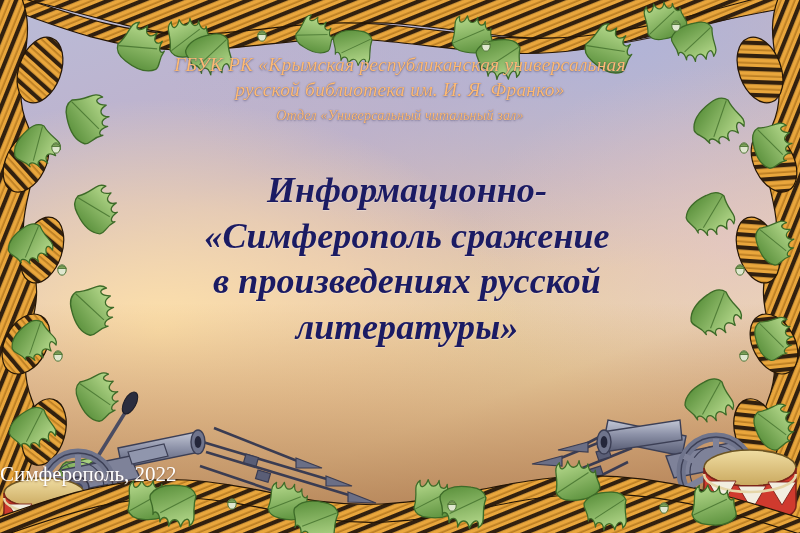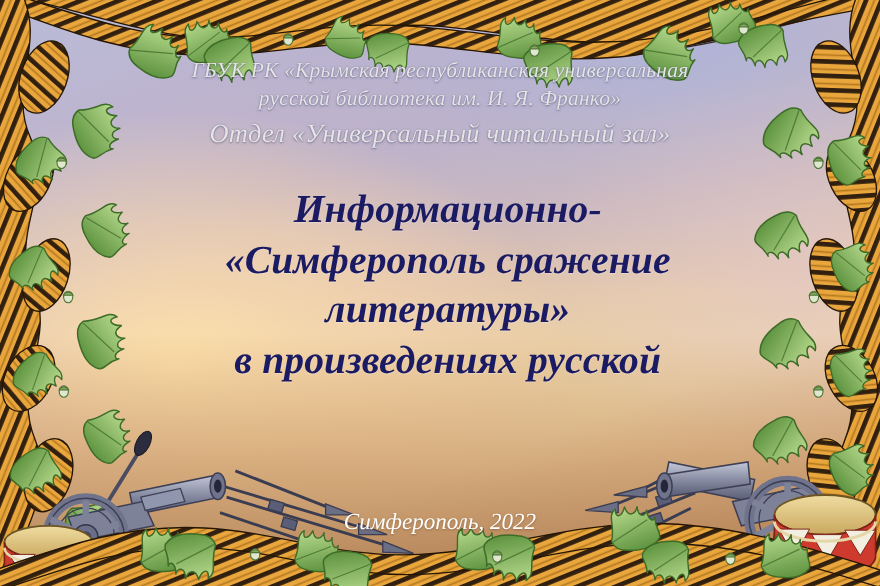--- a/index.html
+++ b/index.html
@@ -33,44 +33,42 @@
 
   
   .frame{position:absolute;inset:0;pointer-events:none;}
   .frame svg{position:absolute;}
 
   
   .content{position:absolute;inset:0;}
   .header{
     position:absolute;top:52px;left:0;right:0;
     text-align:center;
-    color:#e5e5e5;
+    color:#fdba74;
     font-style:italic;
     line-height:1.30;
     text-shadow:0 1px 2px rgba(70,70,110,.55), 0 0 1px rgba(60,60,100,.5);
   }
   .header .l1,.header .l2{font-size:19.5px;letter-spacing:.2px;}
-  .header .l3{font-size:24px;margin-top:4px;letter-spacing:.2px;font-family:Liberation Serif, serif;}
+  .header .l3{font-size:14px;margin-top:4px;letter-spacing:.2px;font-family:Liberation Serif, serif;}
 
   .title{
     position:absolute;top:168px;left:0;right:0;
     text-align:center;
     color:#1b1b63;
     font-weight:bold;font-style:italic;
     font-size:36px;line-height:1.27;
     letter-spacing:.1px;
     text-shadow:0 1px 1px rgba(255,255,255,.30);
   }
   .title .tl{display:block;padding-left:14px;}
 
   .place{
     position:absolute;top:462px;left:0;right:0;
-    text-align:center;
     color:#ffffff;
-    font-style:italic;
     font-size:21px;
     text-shadow:0 1px 2px rgba(110,70,40,.55);
   }
 </style>
 </head>
 <body>
 
 <div class="slide">
 
   <div class="bg-base"></div>
@@ -332,20 +330,20 @@
 
     <div class="header">
       <div class="l1">ГБУК РК «Крымская республиканская универсальная</div>
       <div class="l2">русской библиотека им. И. Я. Франко»</div>
       <div class="l3">Отдел «Универсальный читальный зал»</div>
     </div>
 
     <div class="title">
       <span class="tl">Информационно-</span>
       <span class="tl">«Симферополь сражение</span>
+      <span class="tl">в произведениях русской</span>
       <span class="tl">литературы»</span>
-      <span class="tl">в произведениях русской</span>
     </div>
 
     <div class="place">Симферополь, 2022</div>
 
   </div>
 </div>
 
 </body></html>

